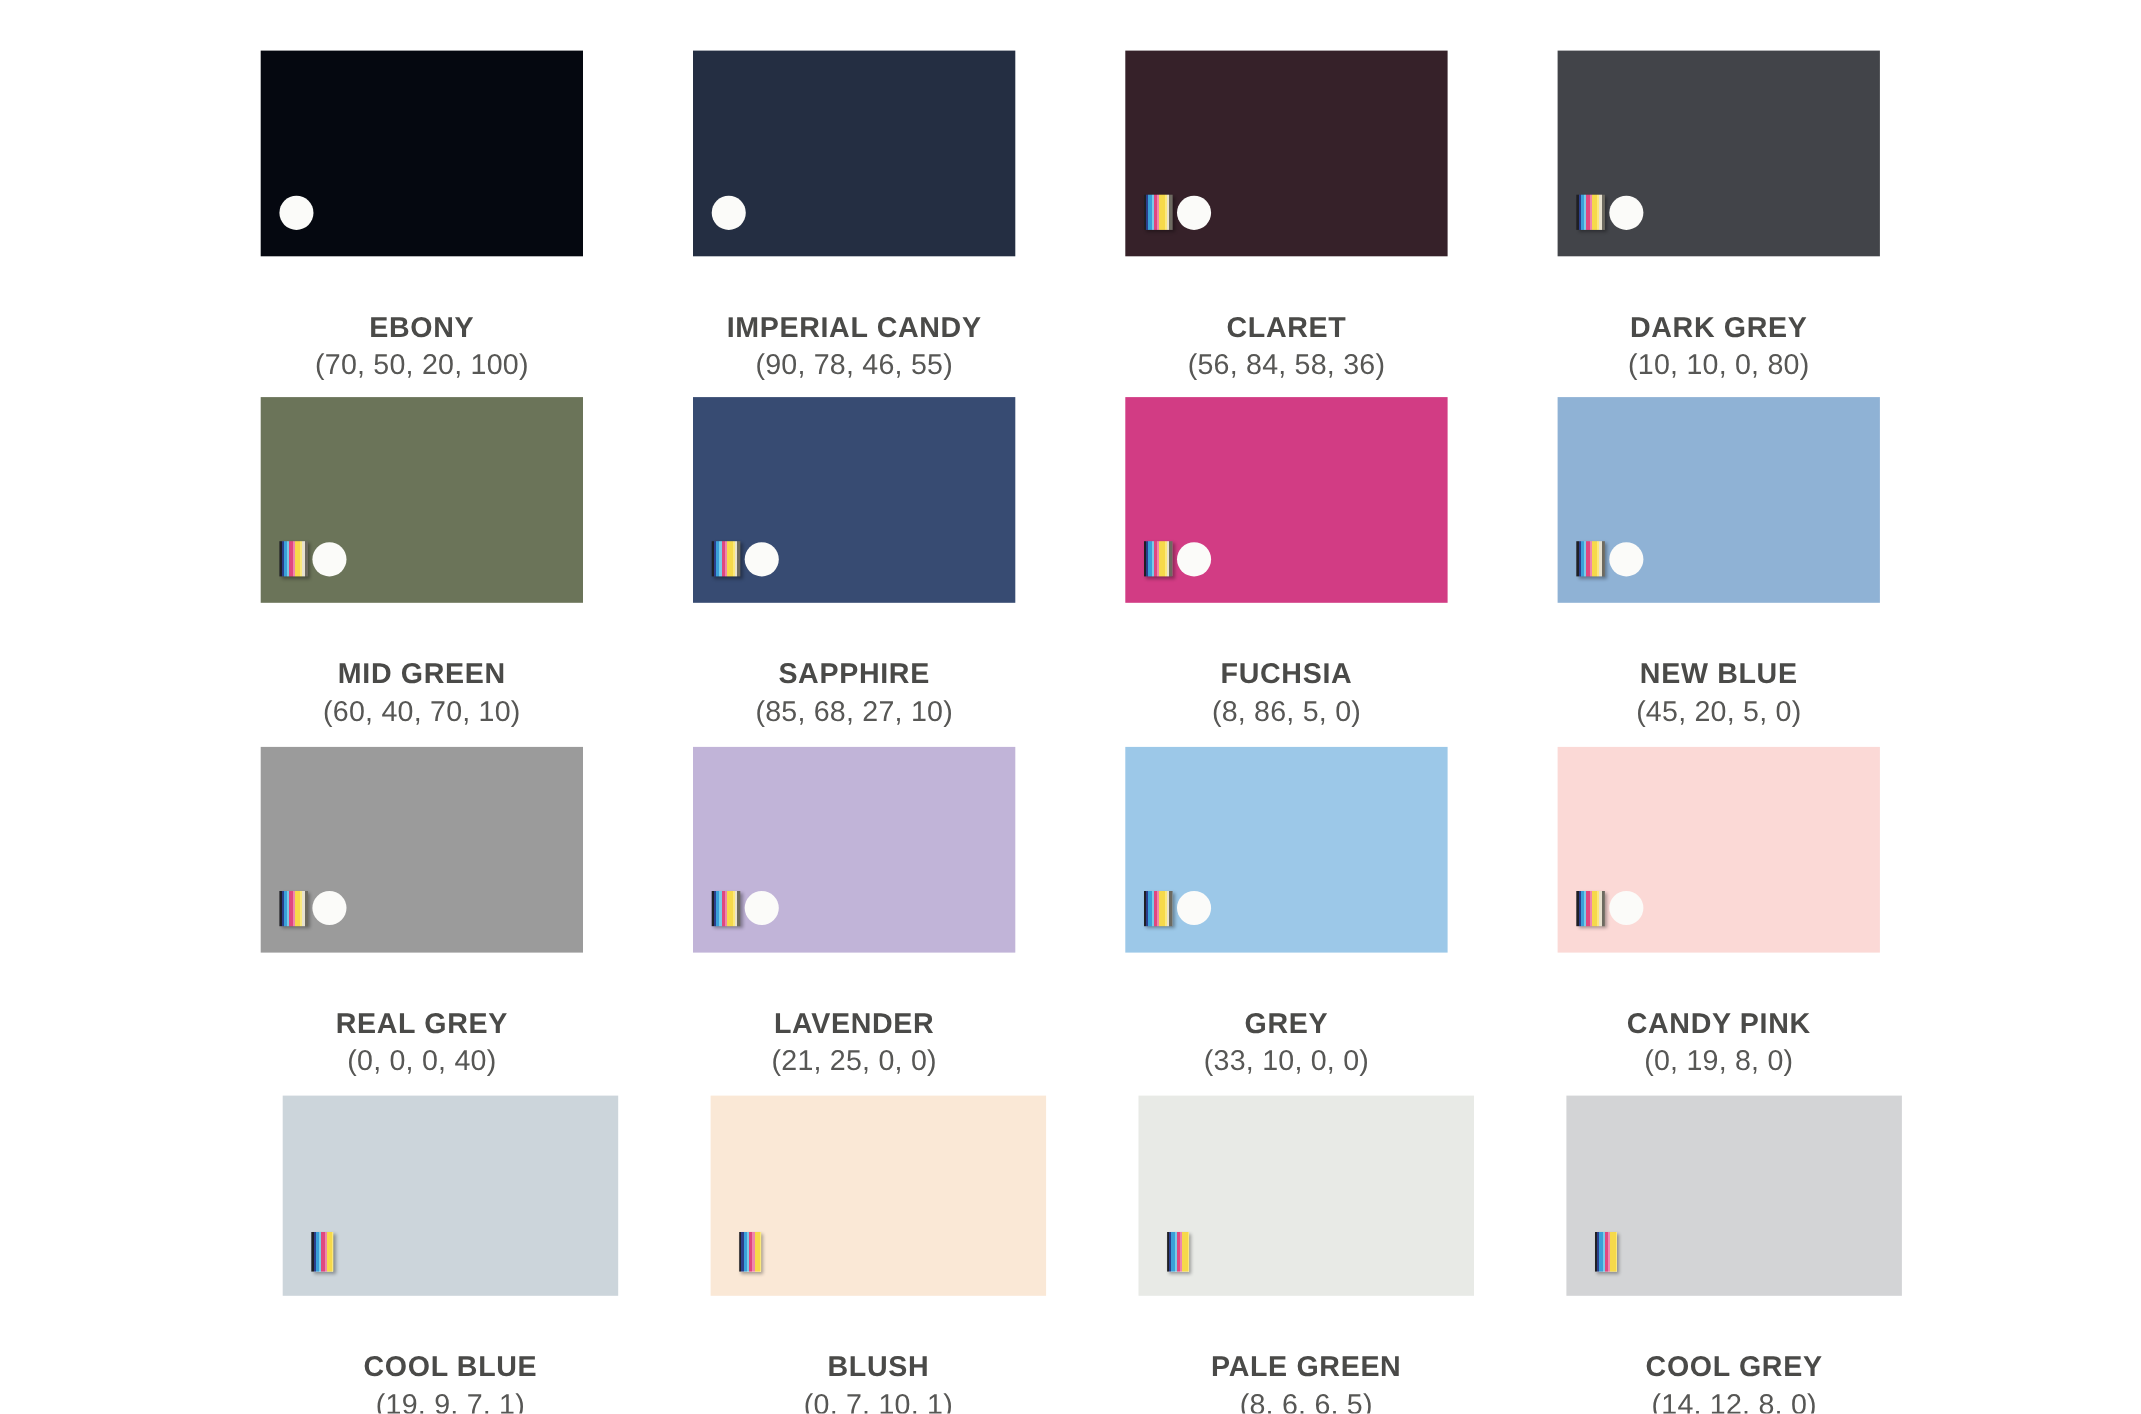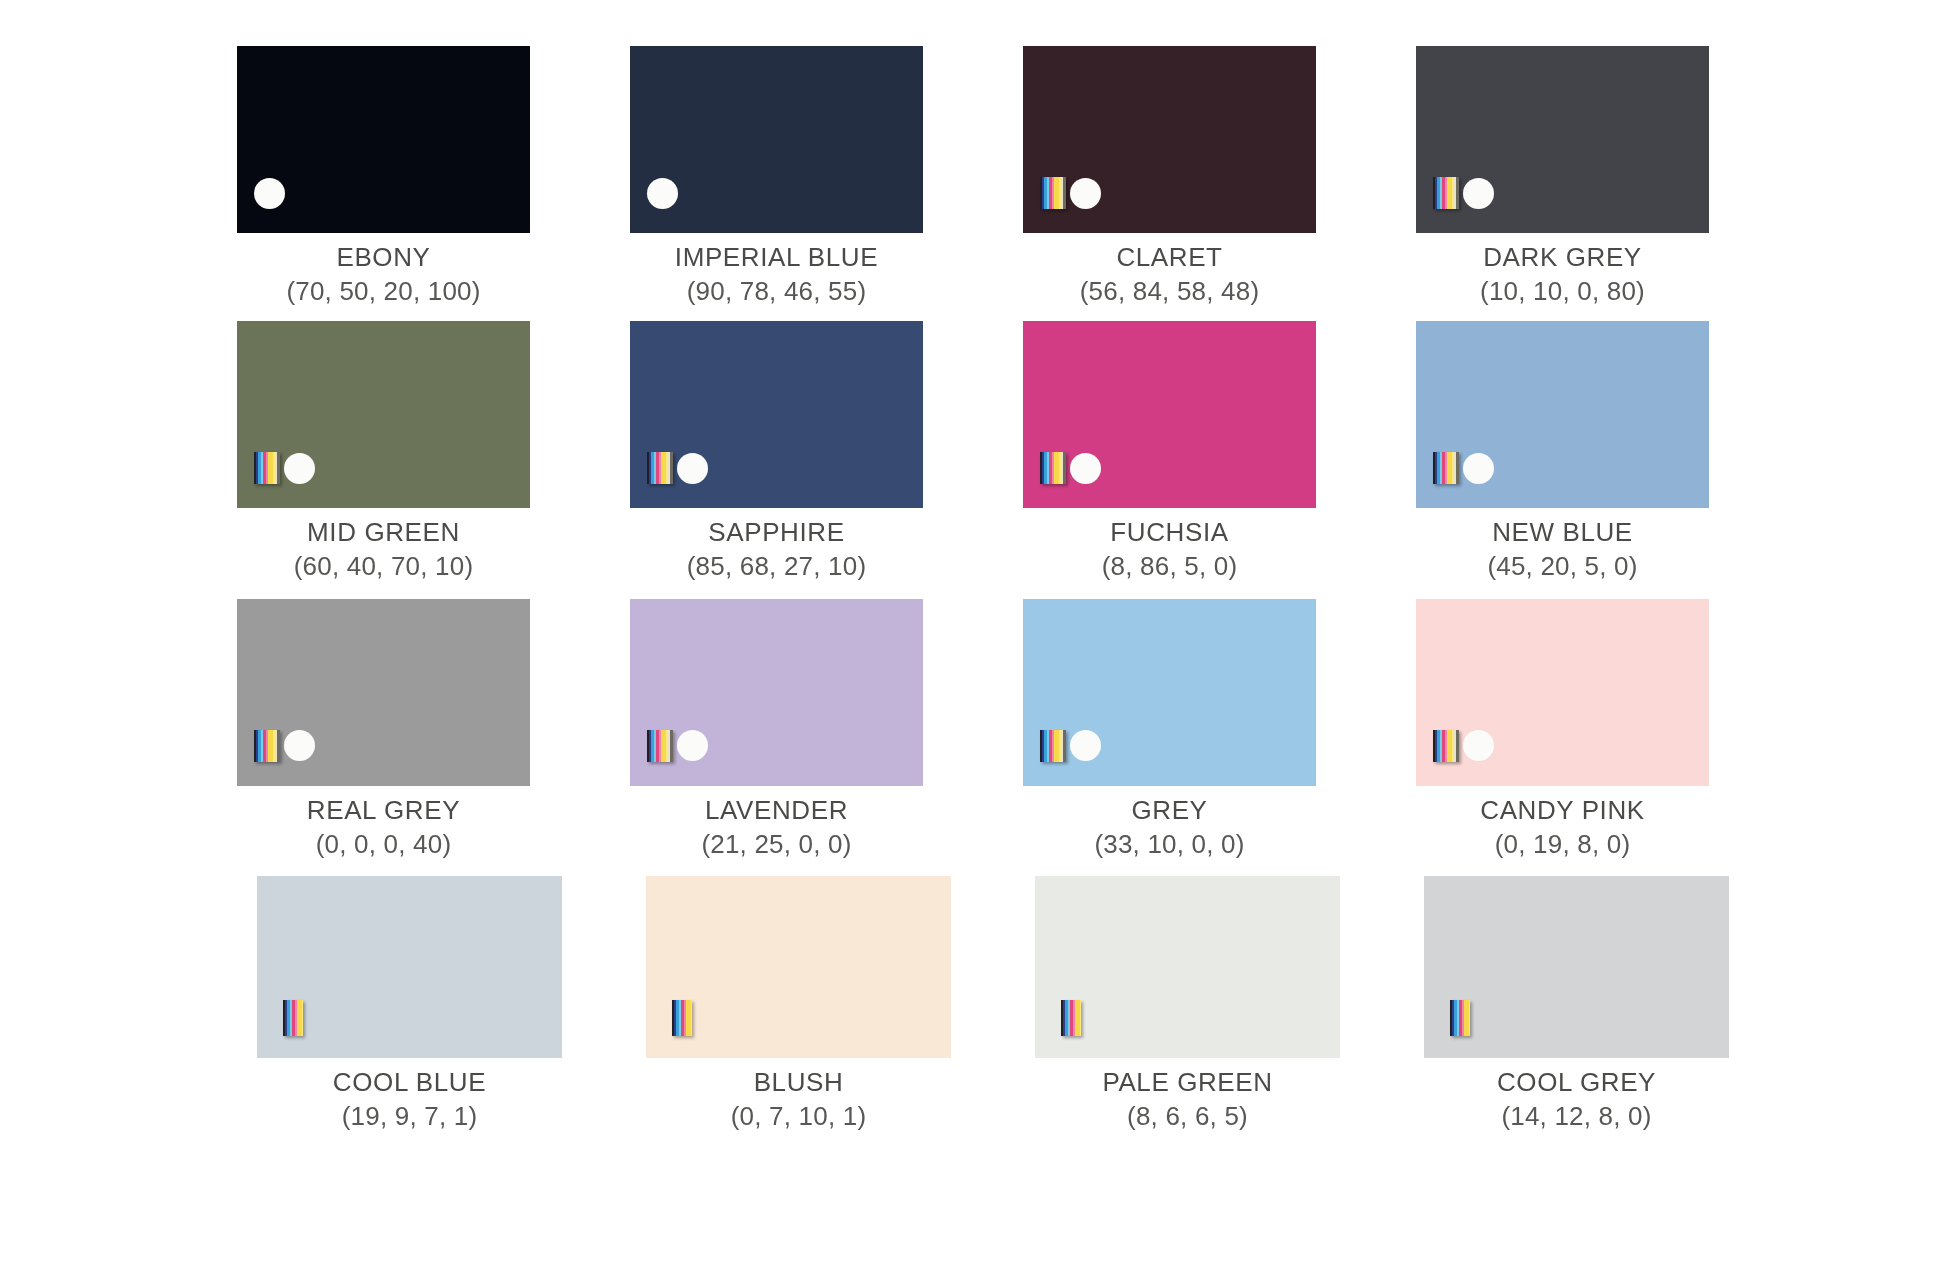--- a/index.html
+++ b/index.html
@@ -119,24 +119,25 @@
   .swatch-caption {
     text-align: center;
     color: #4a4a48;
     margin-top: 9px;
     line-height: 1.22;
   }
 
   .swatch-name {
     display: block;
     font-size: 26px;
-    font-weight: normal;
+    font-weight: bold;
     letter-spacing: 0.6px;
     color: #4a4a48;
     white-space: nowrap;
+    margin-top: 40px;
   }
 
   .swatch-cmyk {
     display: block;
     font-size: 26px;
     font-weight: normal;
     letter-spacing: 0.2px;
     color: #575755;
     white-space: nowrap;
     margin-top: 2px;
@@ -159,34 +160,34 @@
             <span class="swatch-cmyk">(70, 50, 20, 100)</span>
           </div>
         </div>
         <div class="swatch-cell">
           <div class="swatch-block" style="background-color: rgb(36, 46, 66);">
             <div class="marker-group">
               <span class="white-dot"></span>
             </div>
           </div>
           <div class="swatch-caption">
-            <span class="swatch-name">IMPERIAL BLUE</span>
+            <span class="swatch-name">IMPERIAL CANDY</span>
             <span class="swatch-cmyk">(90, 78, 46, 55)</span>
           </div>
         </div>
         <div class="swatch-cell">
           <div class="swatch-block" style="background-color: rgb(54, 33, 41);">
             <div class="marker-group">
               <span class="cmyk-icon"></span>
               <span class="white-dot"></span>
             </div>
           </div>
           <div class="swatch-caption">
             <span class="swatch-name">CLARET</span>
-            <span class="swatch-cmyk">(56, 84, 58, 48)</span>
+            <span class="swatch-cmyk">(56, 84, 58, 36)</span>
           </div>
         </div>
         <div class="swatch-cell">
           <div class="swatch-block" style="background-color: rgb(66, 68, 73);">
             <div class="marker-group">
               <span class="cmyk-icon"></span>
               <span class="white-dot"></span>
             </div>
           </div>
           <div class="swatch-caption">

